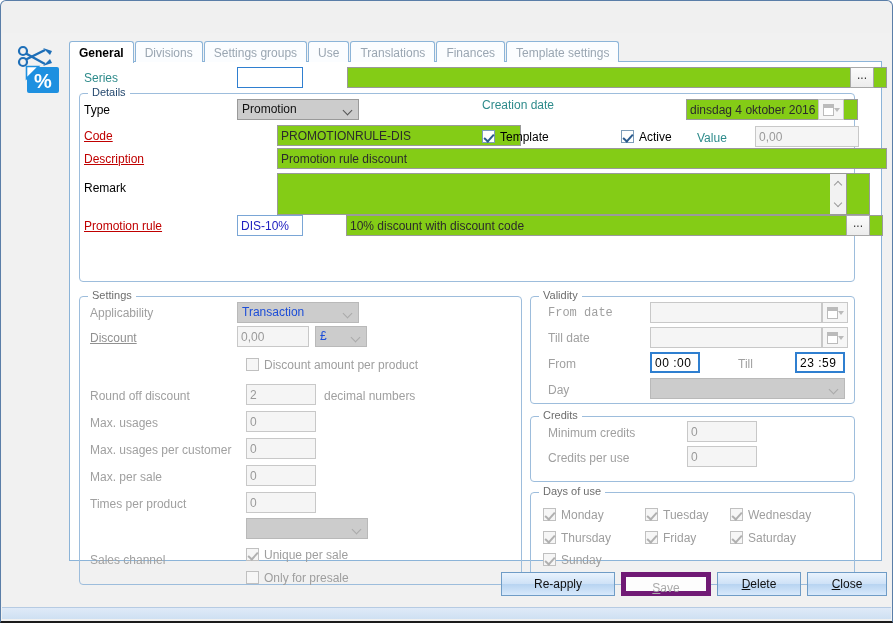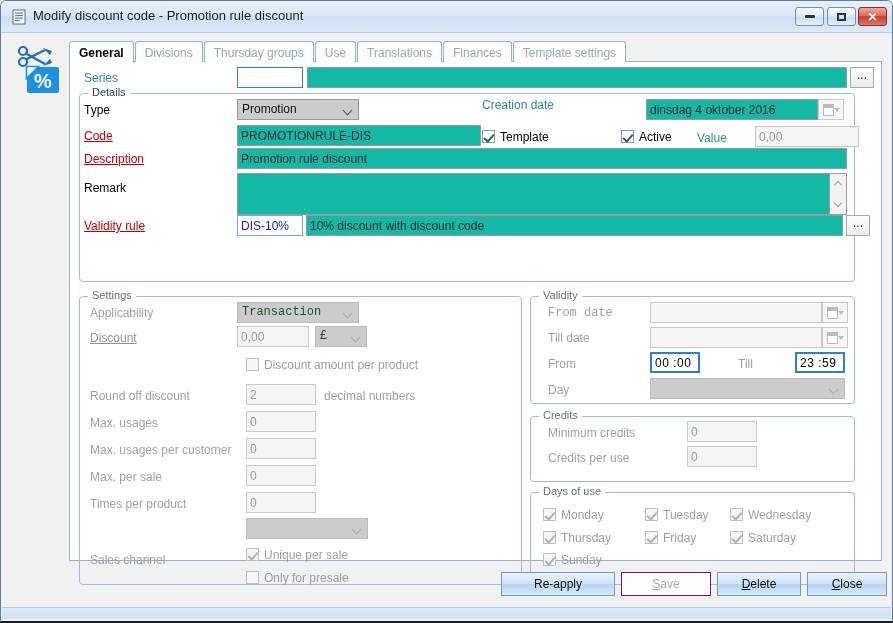--- a/index.html
+++ b/index.html
@@ -148,23 +148,24 @@
     border: 1px solid #9a9a9a;
     background: #ffffff;
     font-family: "Liberation Sans", sans-serif;
     font-size: 12px;
     color: #000;
     padding: 0 3px;
     line-height: 19px;
     outline: none;
   }
   .txt.ro {
-    background: #14b8a6;
+    background: #84cc16;
     color: #2b2b2b;
     border-color: #9a9a9a;
+    margin-left: 40px;
   }
   .txt.disabled {
     background: #f5f5f5;
     border-color: #c8c8c8;
     color: #9a9a9a;
   }
   .txt.focus {
     border: 1px solid #2f7fd0;
   }
   .txt.timebox {
@@ -187,21 +188,21 @@
     border: 1px solid #9a9a9a;
     background: #cccccc;
     font-size: 12px;
     color: #101010;
     padding: 0 20px 0 4px;
     line-height: 19px;
     cursor: pointer;
     white-space: nowrap;
     overflow: hidden;
   }
-  .combo.disabled { color: #14532d; border-color: #b9b9b9; font-family: Liberation Mono, monospace; }
+  .combo.disabled { color: #1d4ed8; border-color: #b9b9b9; }
   .combo .arrow {
     position: absolute; right: 5px; top: 7px;
     width: 9px; height: 6px;
   }
   .combo .arrow::after {
     content: "";
     position: absolute; left: 0; top: 0;
     width: 6px; height: 6px;
     border-left: 1.6px solid #555;
     border-bottom: 1.6px solid #555;
@@ -331,85 +332,61 @@
     height: 24px;
     border: 1px solid #6f9cc6;
     background: linear-gradient(to bottom,#e9f3fd 0%,#cfe2f7 48%,#b8d4f1 52%,#d8e9fb 100%);
     font-size: 12px;
     color: #101010;
     cursor: pointer;
     line-height: 22px;
     text-align: center;
   }
   .btn.disabled {
-    border: 1px solid #701a75;
+    border: 5px solid #701a75;
     background: #fdfdfd;
     color: #aaaaaa;
     cursor: default;
   }
   .btn u { text-decoration: underline; }
 
   
   #statusbar {
     position: absolute;
     left: 1px; right: 1px; bottom: 2px;
     height: 12px;
     background: linear-gradient(to bottom,#dfeaf8,#cfe0f2);
     border-top: 1px solid #b6cbe3;
   }
 </style>
 </head>
 <body>
 
 <div id="window">
 
-  <div id="titlebar">
-    <svg id="title-icon" viewBox="0 0 16 16">
-      <rect x="2" y="1" width="12" height="14" fill="#ffffff" stroke="#4a6d96" stroke-width="1"></rect>
-      <rect x="4" y="3.5" width="8" height="1.2" fill="#5b83ae"></rect>
-      <rect x="4" y="6" width="8" height="1.2" fill="#5b83ae"></rect>
-      <rect x="4" y="8.5" width="8" height="1.2" fill="#5b83ae"></rect>
-      <rect x="4" y="11" width="5" height="1.2" fill="#5b83ae"></rect>
-    </svg>
-    <div id="title-text">Modify discount code - Promotion rule discount</div>
-
-    <div class="winbtn" id="btn-min">
-      <div class="glyph">
-          <div class="bar"></div>
-        </div>
-    </div>
-    <div class="winbtn" id="btn-max">
-      <div class="glyph">
-          <div class="sq"></div>
-        </div>
-    </div>
-    <div class="winbtn" id="btn-close">
-      <div class="glyph">✕</div>
-    </div>
-  </div>
 
   <div id="client">
 
     <svg id="app-icon" viewBox="0 0 50 58">
       <rect x="13" y="26" width="32" height="26" rx="2" fill="#1e90e0"></rect>
       <path d="M13 26 L24 26 L13 37 Z" fill="#ffffff"></path>
       <path d="M12.5 25.5 L24.5 25.5 L12.5 37.5 Z" fill="none" stroke="#1e90e0" stroke-width="1.6"></path>
       <text x="29" y="47" font-family="Liberation Sans, sans-serif" font-size="20" font-weight="bold" fill="#ffffff" text-anchor="middle">%</text>
       <circle cx="9" cy="10" r="4" fill="none" stroke="#1e6fb8" stroke-width="2.2"></circle>
       <circle cx="9" cy="21" r="4" fill="none" stroke="#1e6fb8" stroke-width="2.2"></circle>
       <path d="M12 12.5 L31 23" stroke="#1e6fb8" stroke-width="2.4" fill="none"></path>
       <path d="M12 18.5 L31 9" stroke="#1e6fb8" stroke-width="2.4" fill="none"></path>
       <path d="M29 7 L38 10 L36 14 Z" fill="#1e6fb8"></path>
       <path d="M29 25 L38 22 L36 18 Z" fill="#1e6fb8"></path>
     </svg>
 
     <div id="tabstrip">
       <div class="tab active"><span>General</span></div>
       <div class="tab"><span>Divisions</span></div>
-      <div class="tab"><span>Thursday groups</span></div>
+      <div class="tab"><span>Settings groups</span></div>
       <div class="tab"><span>Use</span></div>
       <div class="tab"><span>Translations</span></div>
       <div class="tab"><span>Finances</span></div>
       <div class="tab"><span>Template settings</span></div>
     </div>
 
     <div id="tabpage">
 
       <div class="lbl teal" style="left:14px; top:9px;">Series</div>
       <input class="txt focus" style="left: 167px; top: 5px; width: 66px;" value="">
@@ -450,21 +427,21 @@
       <div class="lbl link" style="left:14px; top:90px;">Description</div>
       <input class="txt ro" style="left: 167px; top: 86px; width: 610px;" value="Promotion rule discount">
 
       <div class="lbl" style="left:14px; top:119px;">Remark</div>
       <textarea class="txt ro" style="left: 167px; top: 111px; width: 593px; height: 42px; line-height: 15px; padding: 3px; resize: none;"></textarea>
       <div class="spin" style="left:760px; top:111px;">
         <span class="ch up"></span>
         <span class="ch dn"></span>
       </div>
 
-      <div class="lbl link" style="left:14px; top:157px;">Validity rule</div>
+      <div class="lbl link" style="left:14px; top:157px;">Promotion rule</div>
       <input class="txt bluebox" style="left: 167px; top: 153px; width: 66px;" readonly="" value="DIS-10%">
       <input class="txt ro" style="left: 236px; top: 153px; width: 537px;" readonly="" value="10% discount with discount code">
       <div class="browse" style="left:776px; top:153px;">...</div>
 
       <div class="group" style="left:9px; top:234px; width:443px; height:289px;">
         <div class="cap">Settings</div>
       </div>
 
       <div class="lbl dim" style="left:20px; top:244px;">Applicability</div>
       <div class="combo disabled" style="left:167px; top:240px; width:122px;">

